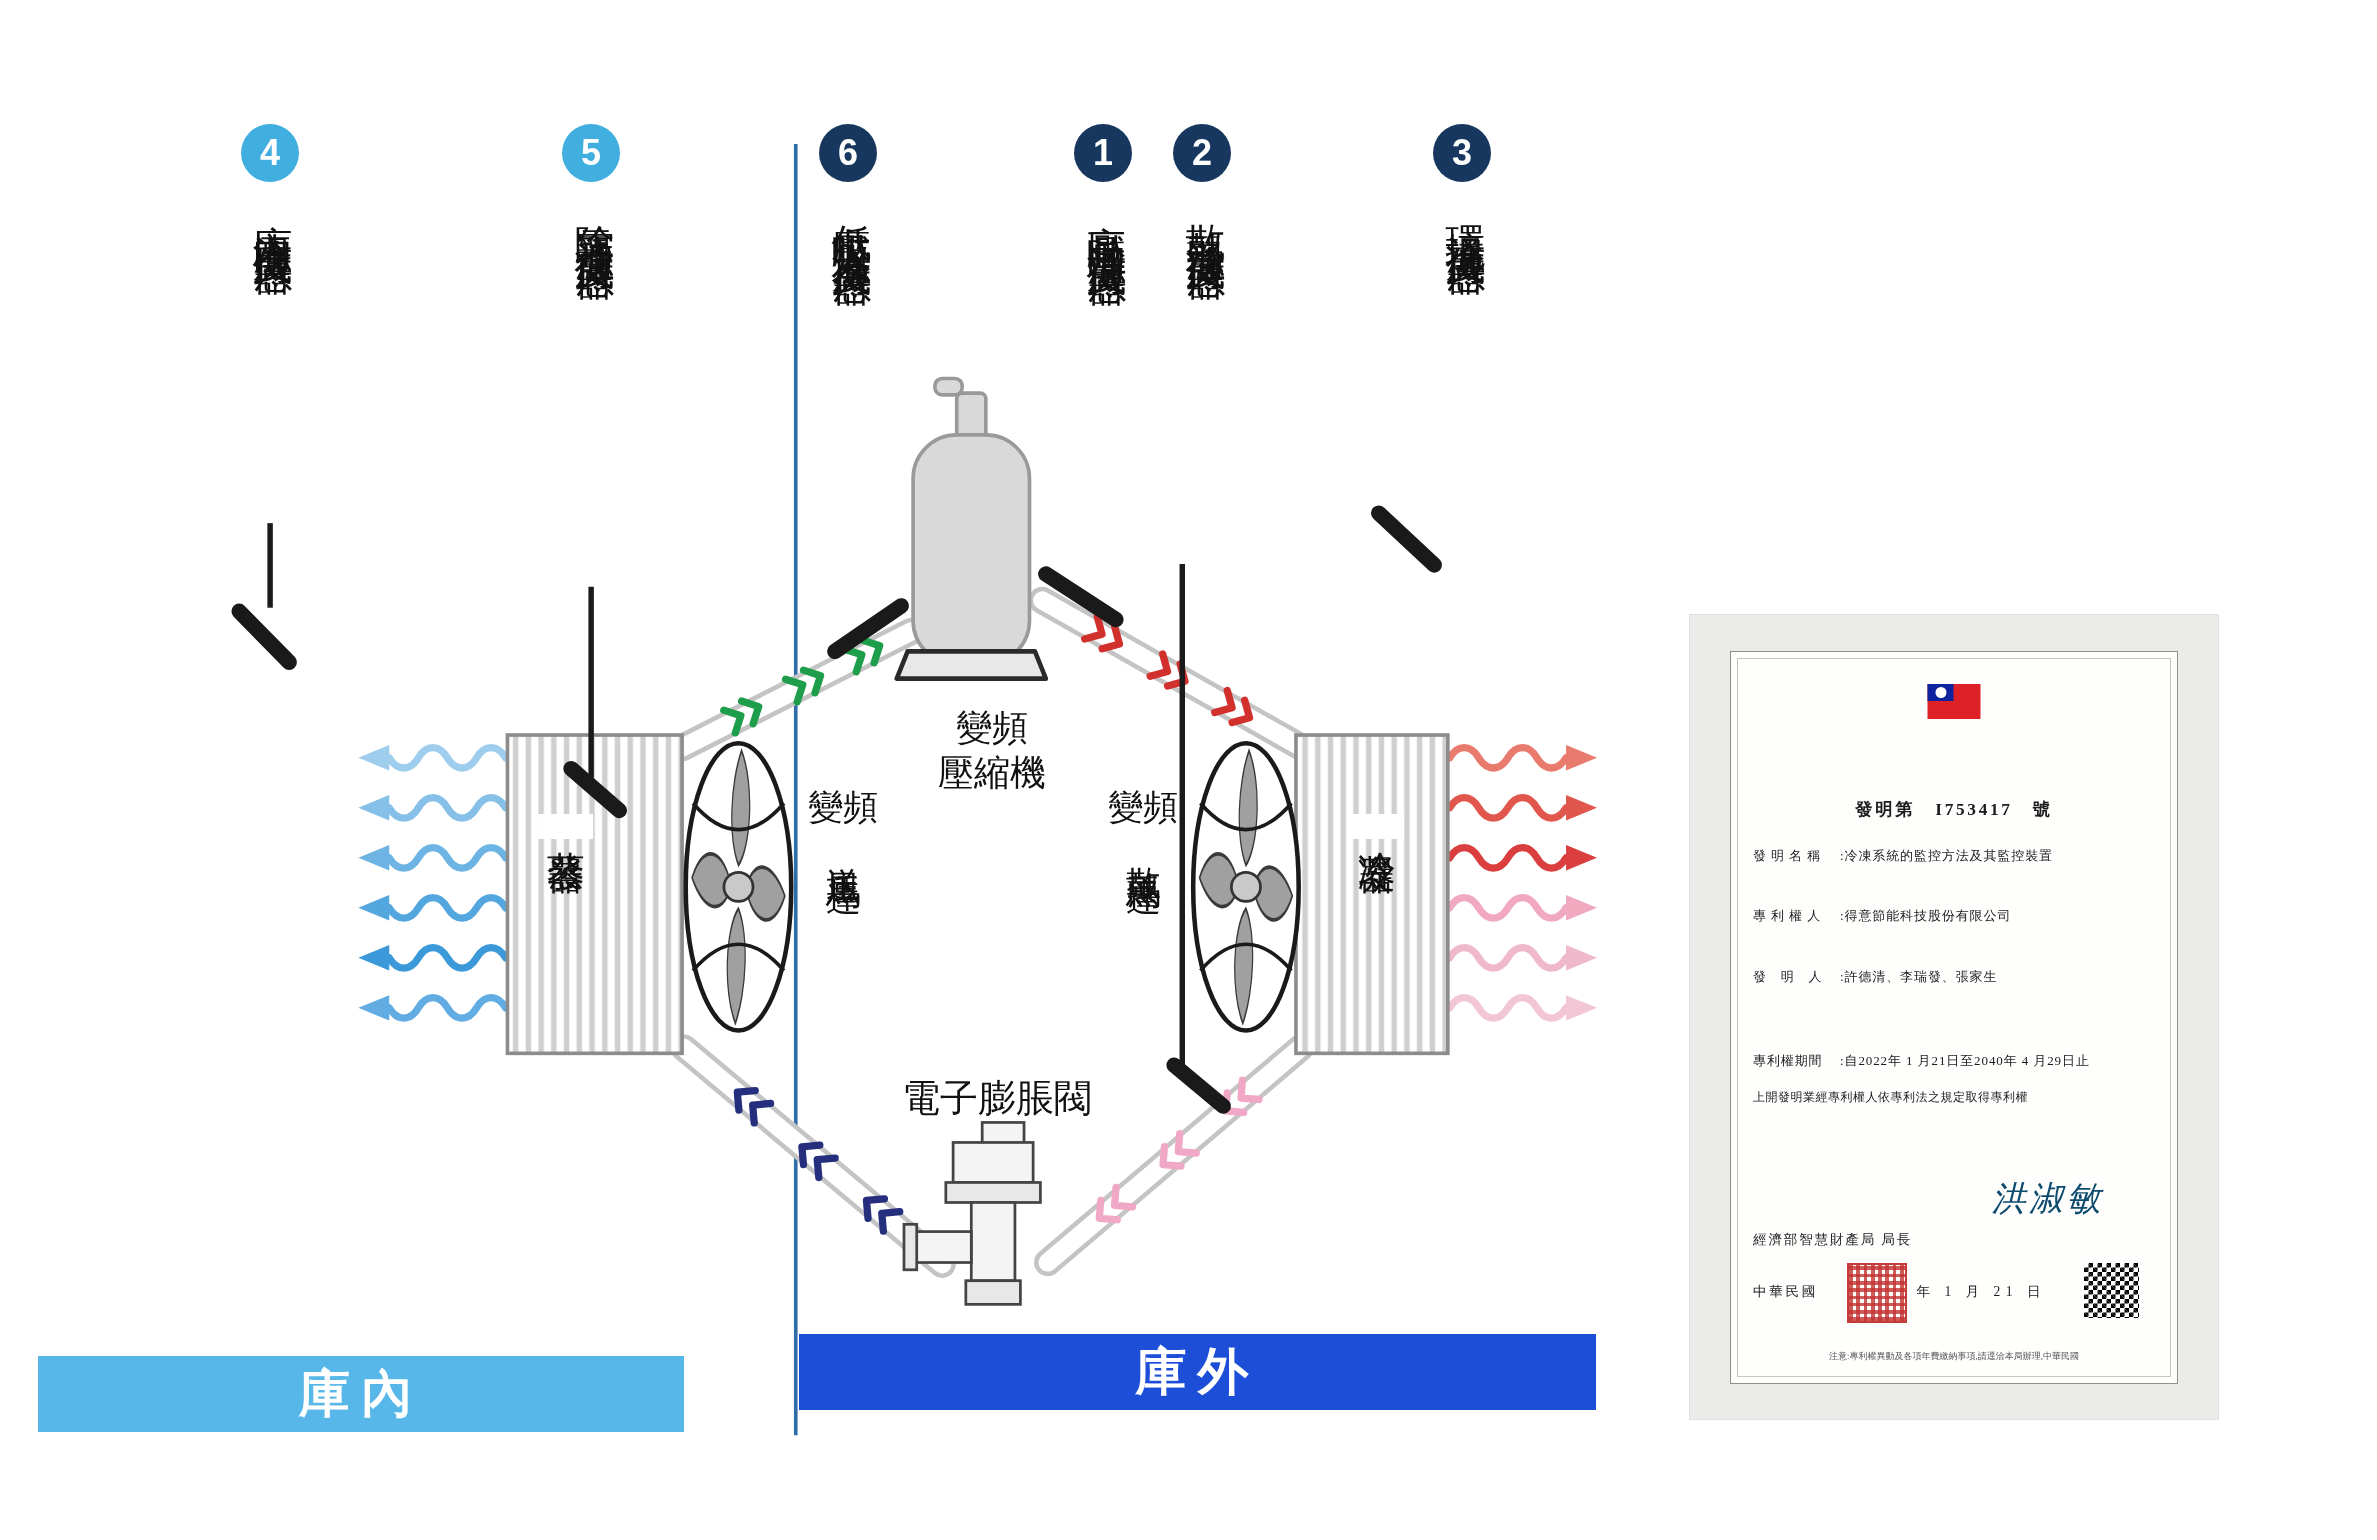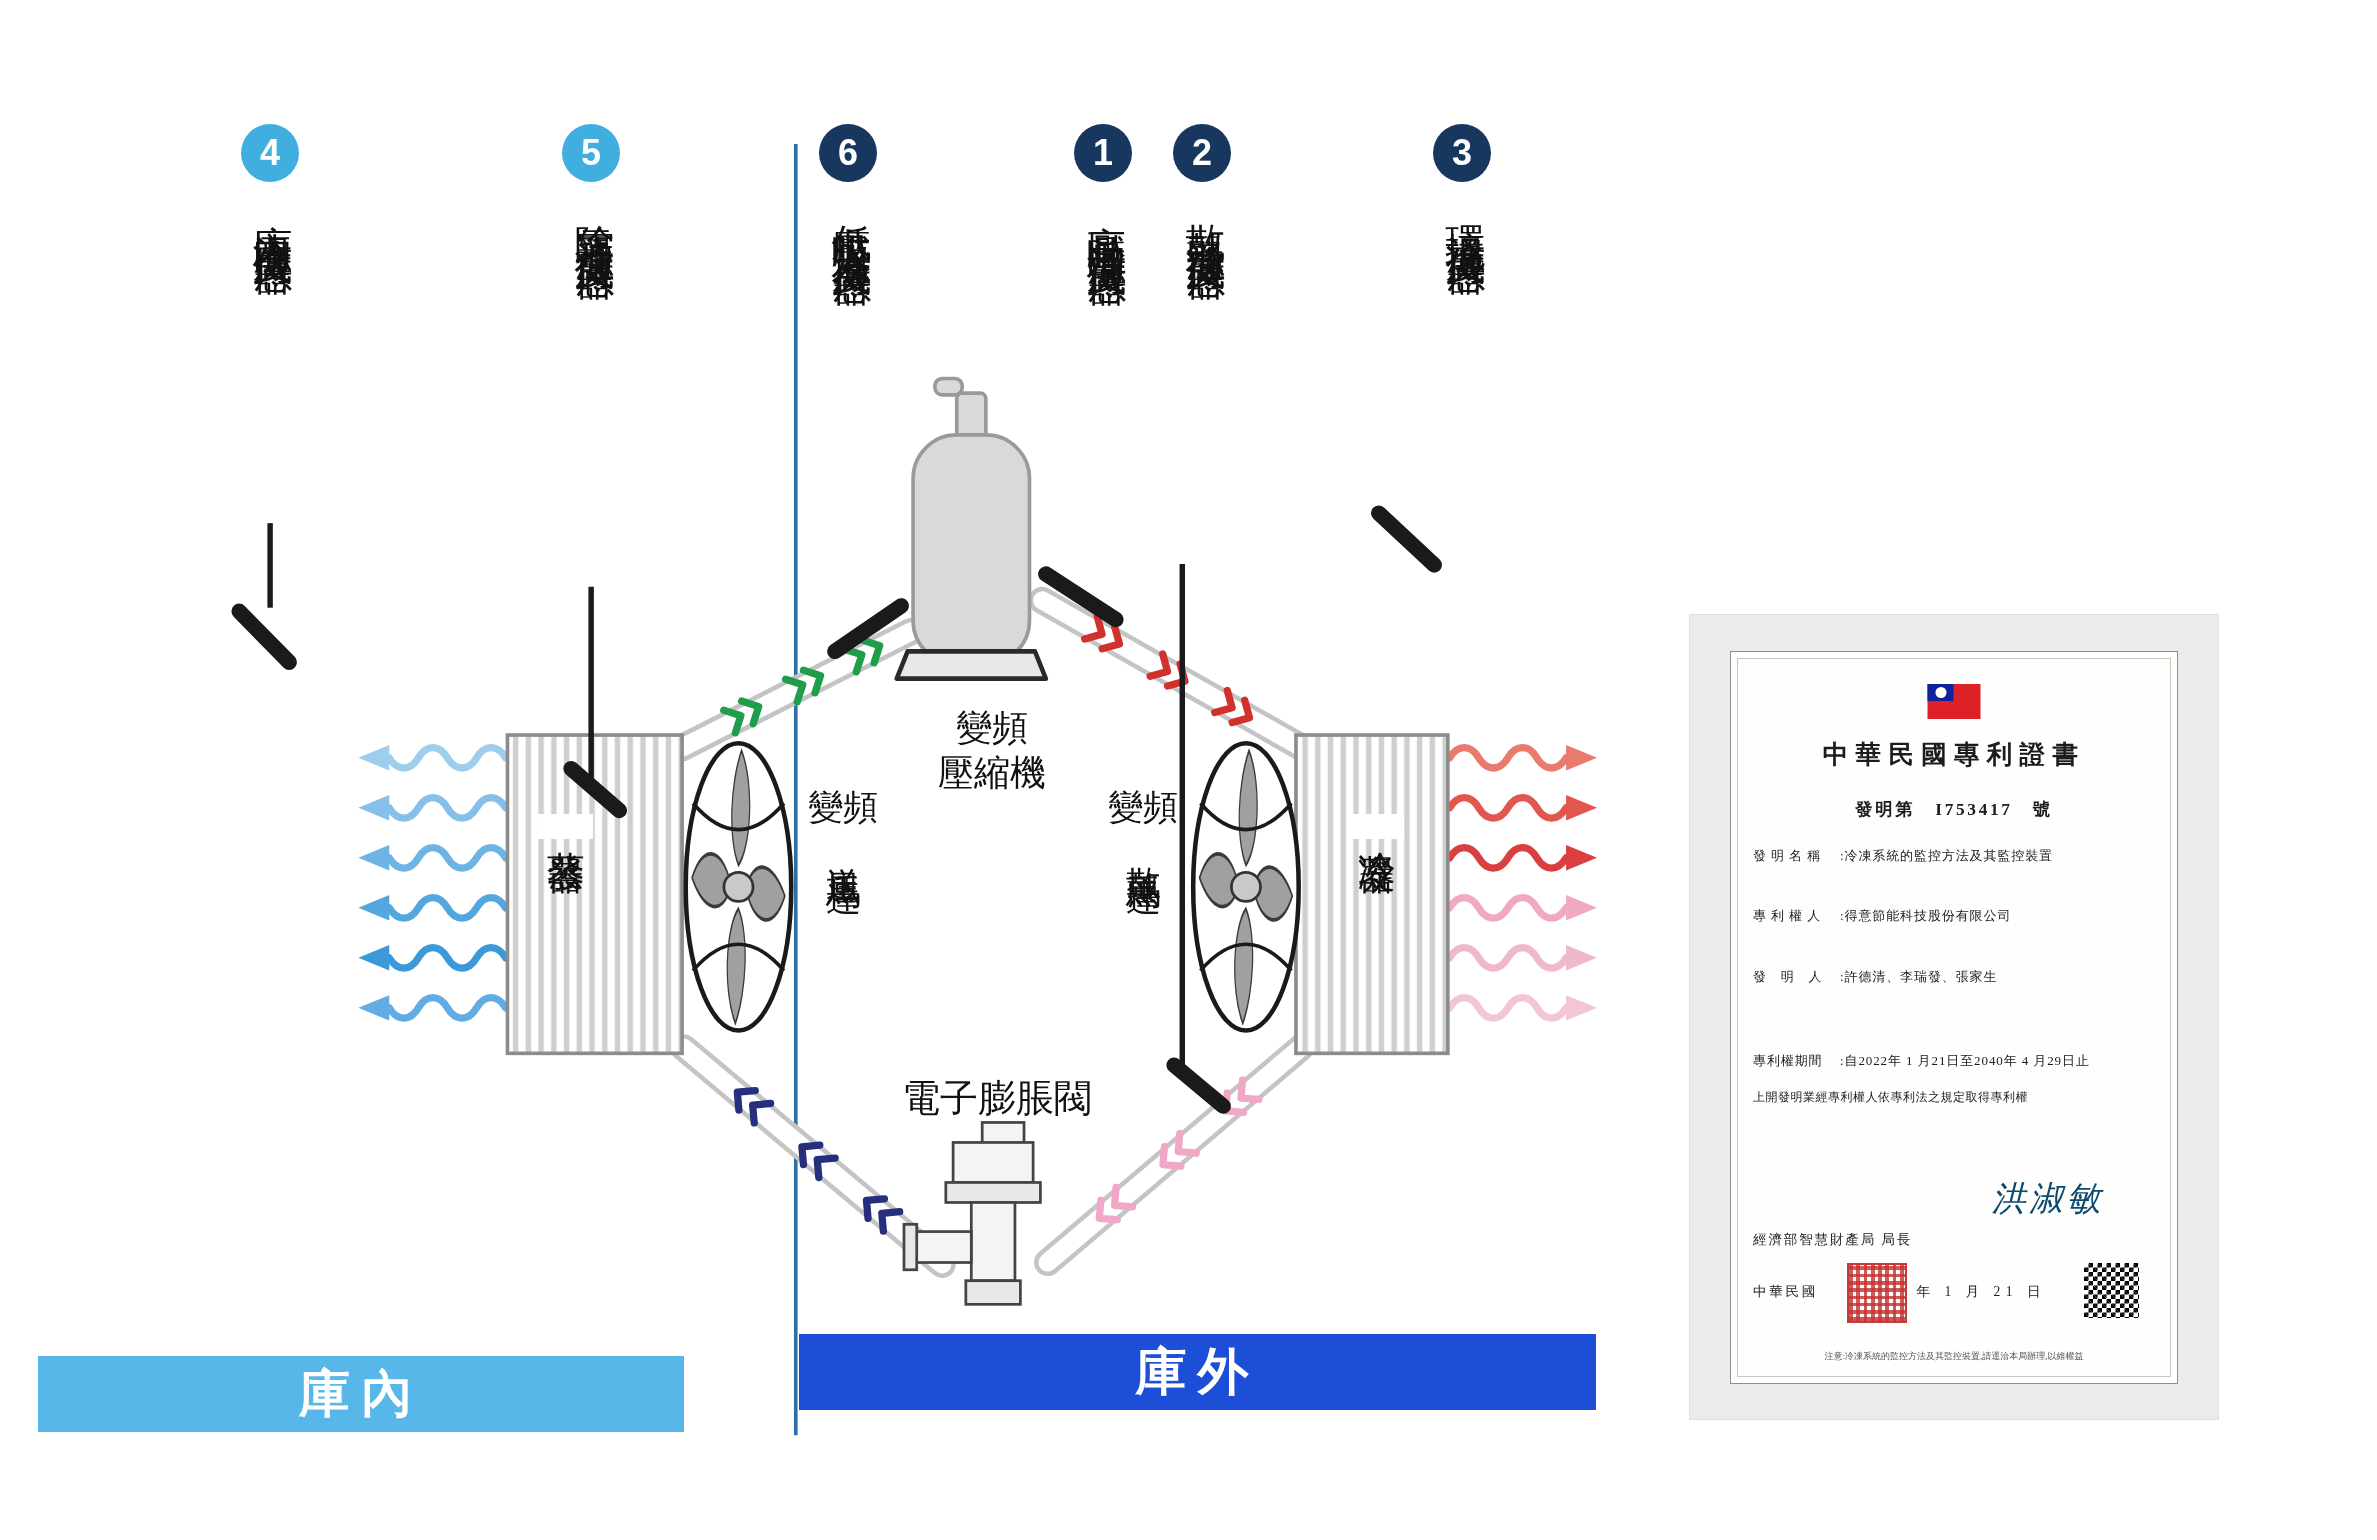--- a/index.html
+++ b/index.html
@@ -240,21 +240,20 @@
 </div>
 
 <div class="abs cert-outer">
   <div class="cert-paper">
     <div class="cert-inner">
       <div class="flag">
         <div class="flag-canton">
             <div class="flag-sun"></div>
           </div>
       </div>
-      <div class="cert-title">中華民國專利證書</div>
       <div class="cert-patent">發明第　I753417　號</div>
 
       <div class="cert-row" style="top:187px;">
         <span class="lab">發 明 名 稱</span>:<span>冷凍系統的監控方法及其監控裝置</span>
       </div>
       <div class="cert-row" style="top:247px;">
         <span class="lab">專 利 權 人</span>:<span>得意節能科技股份有限公司</span>
       </div>
       <div class="cert-row" style="top:308px;">
         <span class="lab">發　明　人</span>:<span>許德清、李瑞發、張家生</span>
@@ -266,17 +265,17 @@
       <div class="cert-grant">上開發明業經專利權人依專利法之規定取得專利權</div>
 
       <div class="cert-issuer">經濟部智慧財產局 局長</div>
       <div class="cert-sign">洪淑敏</div>
 
       <div class="cert-date-l">中華民國</div>
       <div class="cert-seal"></div>
       <div class="cert-date-r">年 1 月 21 日</div>
       <div class="cert-qr"></div>
 
-      <div class="cert-foot">注意:冷凍系統的監控方法及其監控裝置,請逕洽本局辦理,以維權益</div>
+      <div class="cert-foot">注意:專利權異動及各項年費繳納事項,請逕洽本局辦理,中華民國</div>
     </div>
   </div>
 </div>
 
 
 </body></html>

